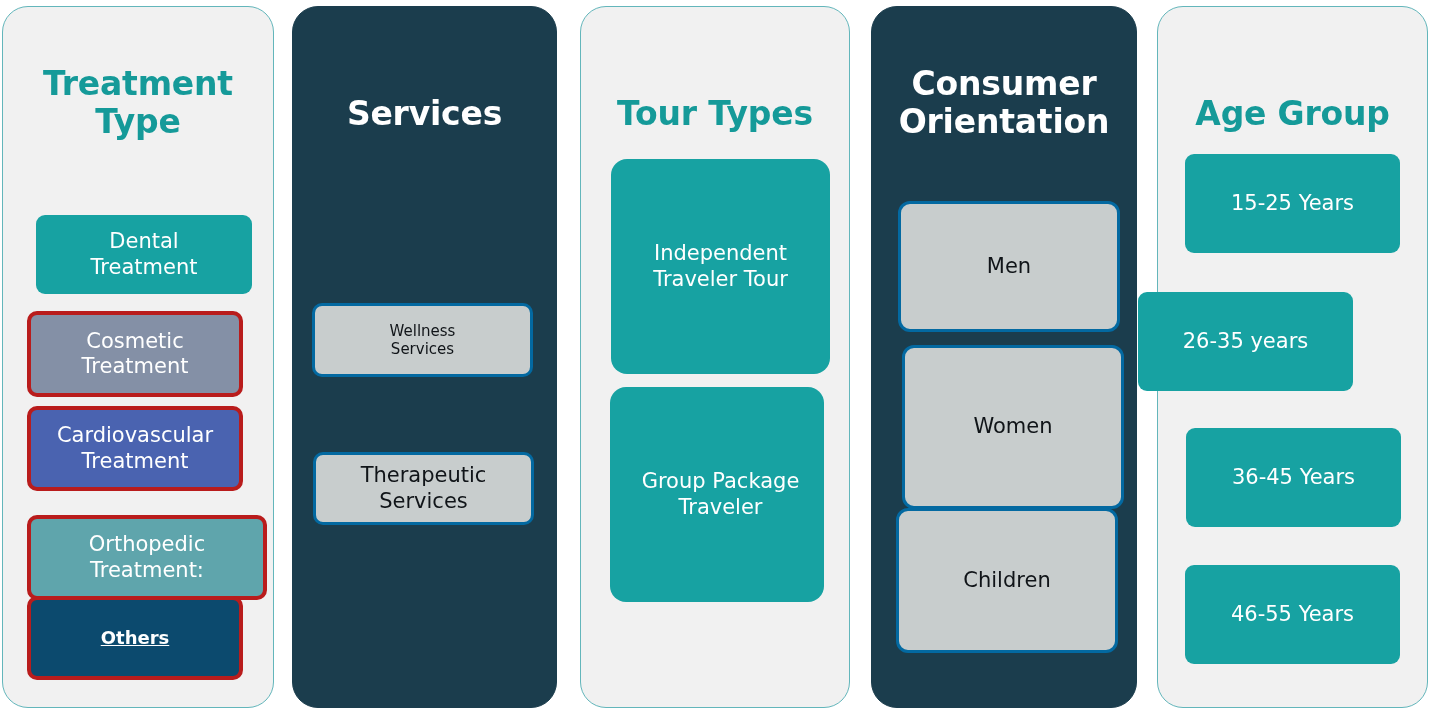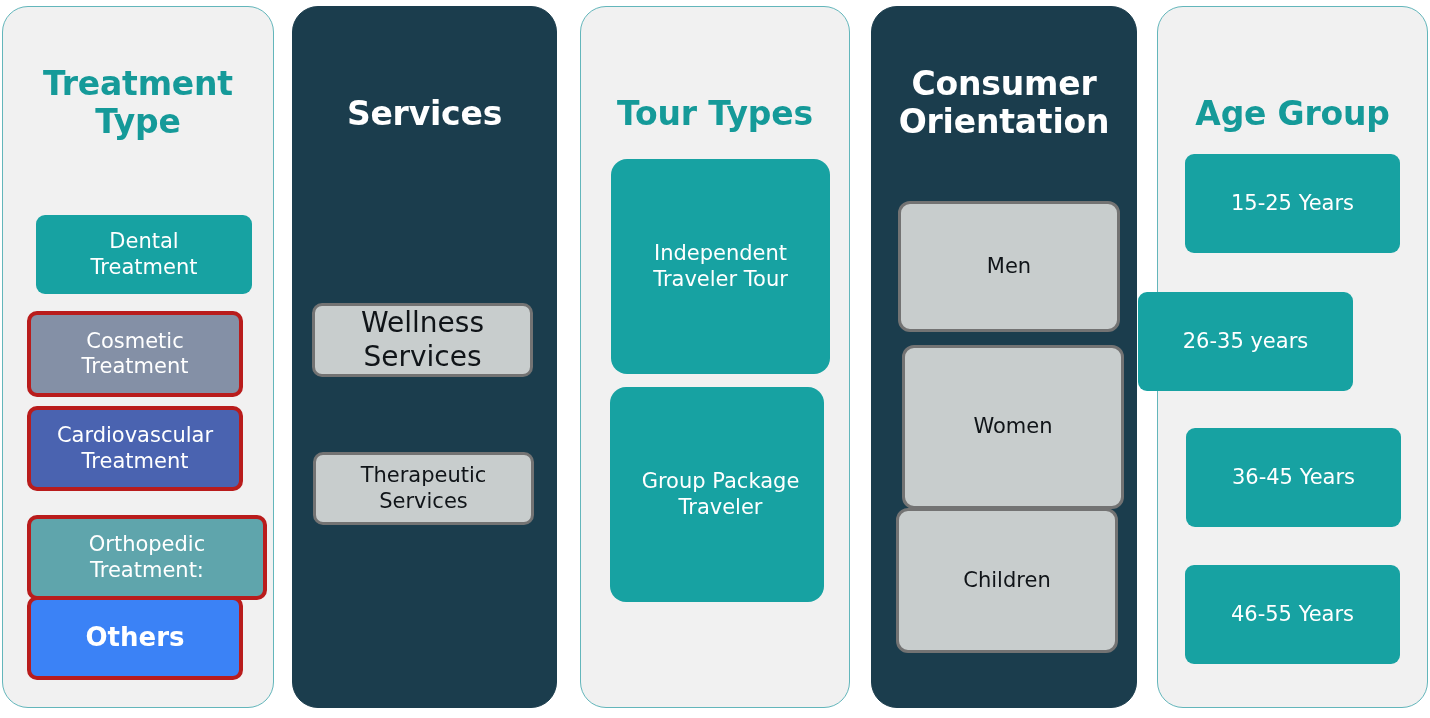--- a/index.html
+++ b/index.html
@@ -70,21 +70,21 @@
   .item.flat-teal.big { border-radius: 16px; }
 
   .item.sw {            
     border-radius: 10px;
     color: #ffffff;
     border: 4px solid #b91c1c;
   }
   .item.gray-chip {     
     background: #c8cdcd;
     color: #101418;
-    border: 3px solid #737373;
+    border: 3px solid #0369a1;
     border-radius: 10px;
   }
   .item.gray-chip.sq { border-radius: 12px; }
 
   .bold { font-weight: bold; }
 </style>
 </head>
 <body>
 
 <div id="diagram">
@@ -94,26 +94,26 @@
 Type</div>
   </div>
   <div class="item flat-teal" style="left:36px; top:215px; width:216px; height:79px; font-size:21px;">Dental
 Treatment</div>
   <div class="item sw" style="left:27px; top:311px; width:216px; height:86px; font-size:21px; background:#8490a6;">Cosmetic
 Treatment</div>
   <div class="item sw" style="left:27px; top:406px; width:216px; height:85px; font-size:21px; background:#4a63b0;text-align:center;">Cardiovascular
 Treatment</div>
   <div class="item sw" style="left:27px; top:515px; width:240px; height:85px; font-size:21px; background:#5fa5ac;">Orthopedic
 Treatment:</div>
-  <div class="item sw bold" style="left:27px; top:596px; width:216px; height:84px; font-size:26px; background:#3b82f6;">Others</div>
+  <div class="item sw bold" style="left:27px; top:596px; width:216px; height:84px; font-size:18px; background:#0c4a6e;text-decoration:underline;">Others</div>
 
   <div class="panel dark" style="left:292px; top:6px; width:265px; height:702px;">
     <div class="panel-title" style="top:88px; font-size:33px;">Services</div>
   </div>
-  <div class="item gray-chip" style="left:312px; top:303px; width:221px; height:74px; font-size:28px;">Wellness
+  <div class="item gray-chip" style="left:312px; top:303px; width:221px; height:74px; font-size:15px;">Wellness
 Services</div>
   <div class="item gray-chip" style="left:313px; top:452px; width:221px; height:73px; font-size:21px;">Therapeutic
 Services</div>
 
   <div class="panel light" style="left:580px; top:6px; width:270px; height:702px;">
     <div class="panel-title" style="top:88px; font-size:33px;">Tour Types</div>
   </div>
   <div class="item flat-teal big" style="left:611px; top:159px; width:219px; height:215px; font-size:21px;">Independent
 Traveler Tour</div>
   <div class="item flat-teal big" style="left:610px; top:387px; width:214px; height:215px; font-size:21px;padding-left:7px;">Group Package

